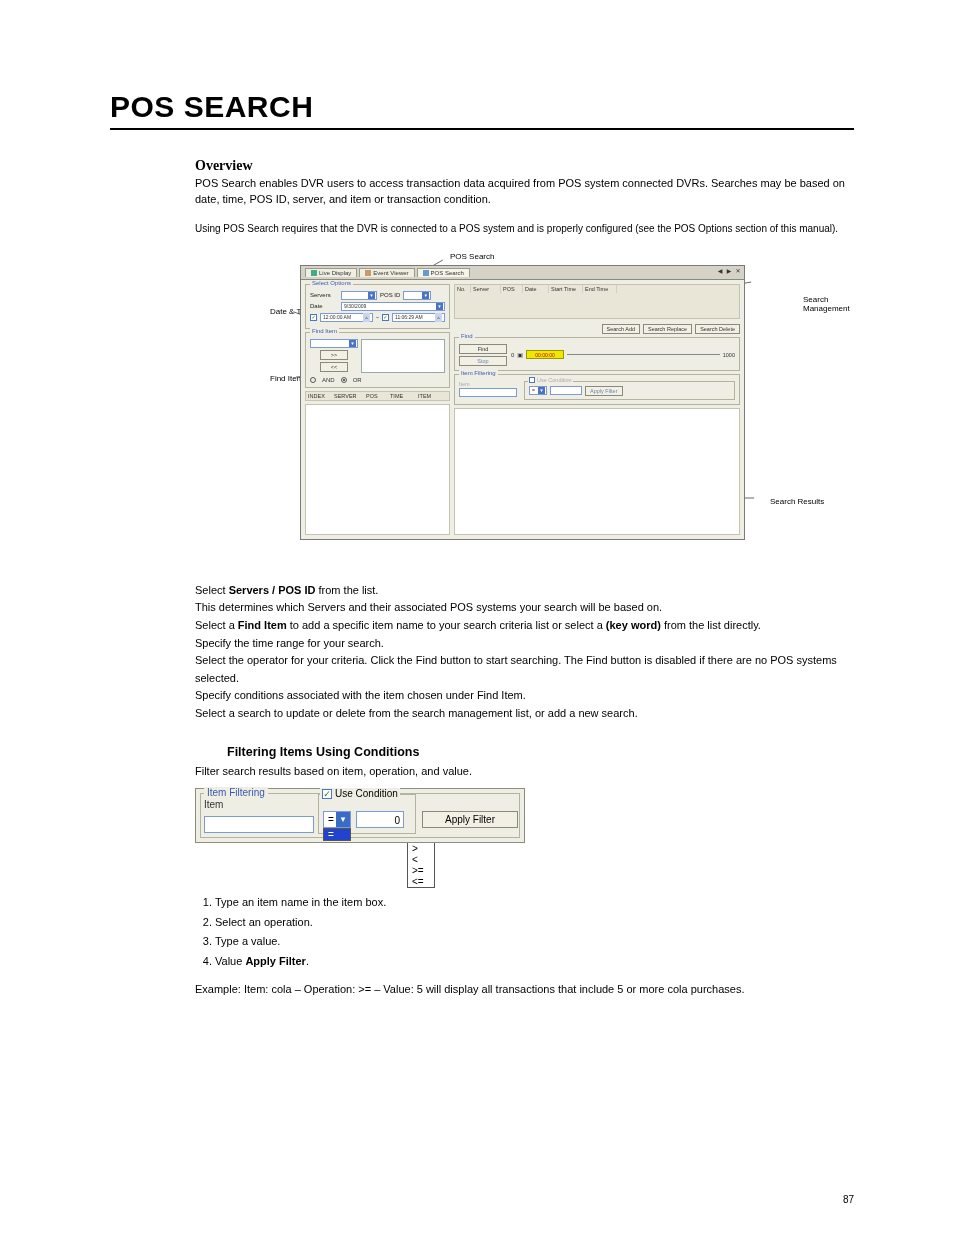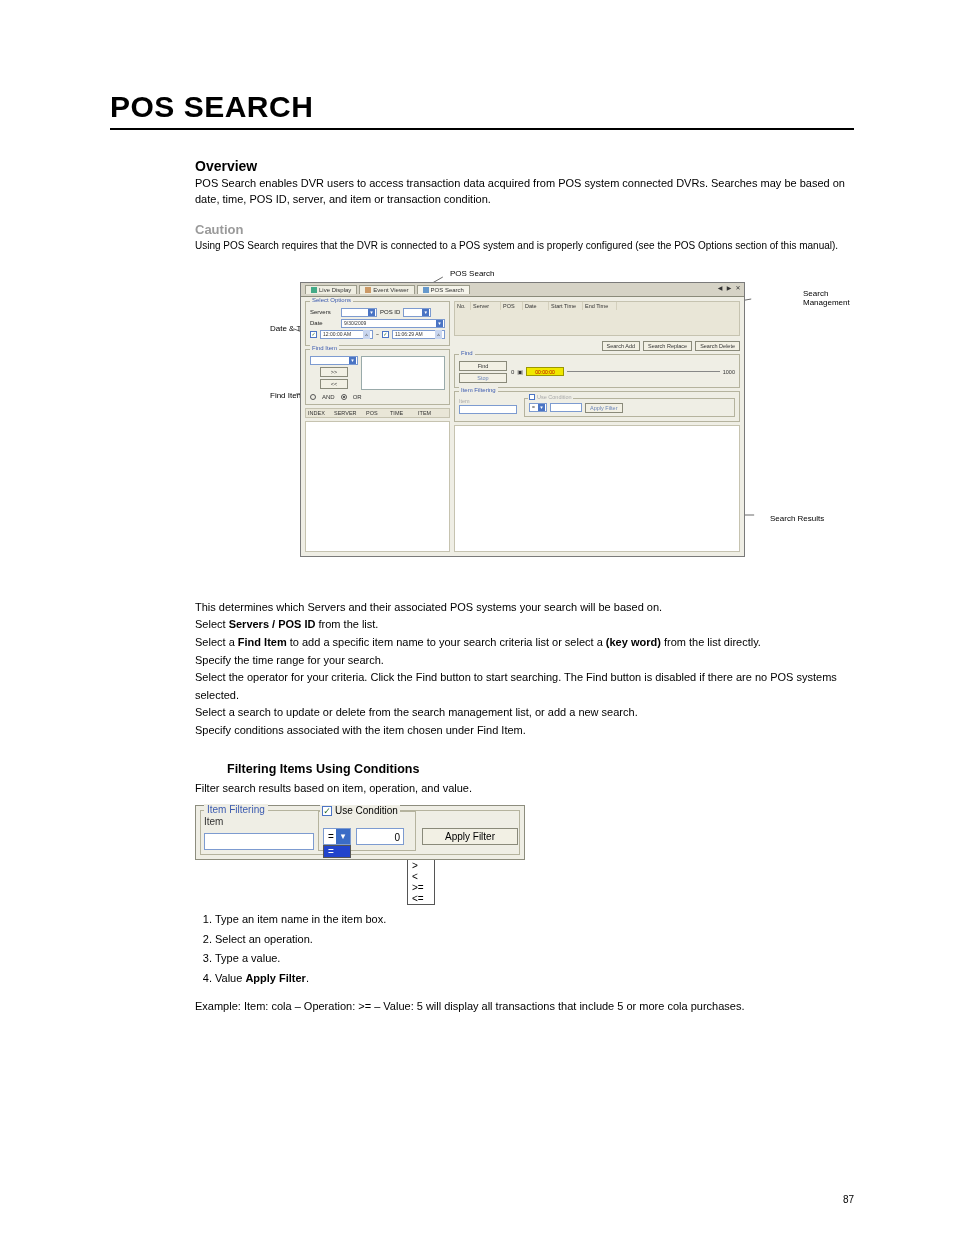--- a/index.html
+++ b/index.html
@@ -20,20 +20,21 @@
     font-size: 30px;
     letter-spacing: 0.5px;
     border-bottom: 2px solid #000;
     padding-bottom: 4px;
     margin-bottom: 28px;
   }
   .section-title {
     font-size: 14px;
     font-weight: 700;
     margin: 0 0 2px 85px;
+    font-family: Liberation Serif, serif;
   }
   .intro {
     font-size: 11px;
     margin: 0 0 14px 85px;
     line-height: 1.45;
   }
   .caution-label {
     font-family: "Arial Black", Arial, sans-serif;
     font-size: 13px;
     color: #9a9a9a;
@@ -306,30 +307,29 @@
 </style>
 </head>
 <body>
 
 <div class="page">
   <h1>POS SEARCH</h1>
 
   <div class="section-title">Overview</div>
   <p class="intro">POS Search enables DVR users to access transaction data acquired from POS system connected DVRs. Searches may be based on date, time, POS ID, server, and item or transaction condition.</p>
 
-  <div class="caution-label">Caution</div>
   <p class="caution-text">Using POS Search requires that the DVR is connected to a POS system and is properly configured (see the POS Options section of this manual).</p>
 
   <div style="position:relative; height:310px;">
 
     <div class="callout-text" style="top:0; left:340px;">POS Search</div>
     <div class="callout-text" style="top:55px; left:160px;">Date &amp; Time</div>
     <div class="callout-text" style="top:122px; left:160px;">Find Item</div>
     <div class="callout-text" style="top:180px; left:260px;">AND / OR</div>
-    <div class="callout-text" style="top:20px; left:657px;padding-left:36px;">Search Management</div>
+    <div class="callout-text" style="top:43px; left:657px;padding-left:36px;">Search Management</div>
     <div class="callout-text" style="top:200px; left:455px;">Conditions</div>
     <div class="callout-text" style="top:245px; left:660px;">Search Results</div>
 
     <svg class="callouts" width="100%" height="100%" viewBox="0 0 760 310" preserveAspectRatio="none">
       <g stroke="#000" stroke-width="0.6" fill="none">
         <line x1="340" y1="8" x2="315" y2="22"></line>
         <line x1="188" y1="60" x2="215" y2="70"></line>
         <line x1="190" y1="125" x2="295" y2="118"></line>
         <line x1="285" y1="183" x2="230" y2="153"></line>
         <line x1="655" y1="30" x2="510" y2="55"></line>
@@ -479,27 +479,27 @@
             </div>
           </div>
 
           <div style="flex:1; background:#fff; border:1px solid #c6c3b0;"></div>
         </div>
       </div>
     </div>
   </div>
 
   <div class="prose">
+    <div><span>Select</span> <b>Servers / POS ID</b><span> from the list.</span></div>
     <div>This determines which Servers and their associated POS systems your search will be based on.</div>
-    <div><span>Select</span> <b>Servers / POS ID</b><span> from the list.</span></div>
     <div><span>Select a </span><b>Find Item</b><span> to add a specific item name to your search criteria list or select a </span><b>(key word)</b><span> from the list directly.</span></div>
     <div>Specify the time range for your search.</div>
     <div><span>Select the operator for your criteria.</span> <span>Click the Find button to start searching. The Find button is disabled if there are no POS systems selected.</span></div>
+    <div>Specify conditions associated with the item chosen under Find Item.</div>
     <div>Select a search to update or delete from the search management list, or add a new search.</div>
-    <div>Specify conditions associated with the item chosen under Find Item.</div>
   </div>
 
   <div class="subhead">Filtering Items Using Conditions</div>
   <p class="para">Filter search results based on item, operation, and value.</p>
 
   <div class="fig2-wrap">
     <div class="fig2">
       <div class="gb2"></div>
       <div class="title2">Item Filtering</div>
       <div class="sub2">Item</div>

